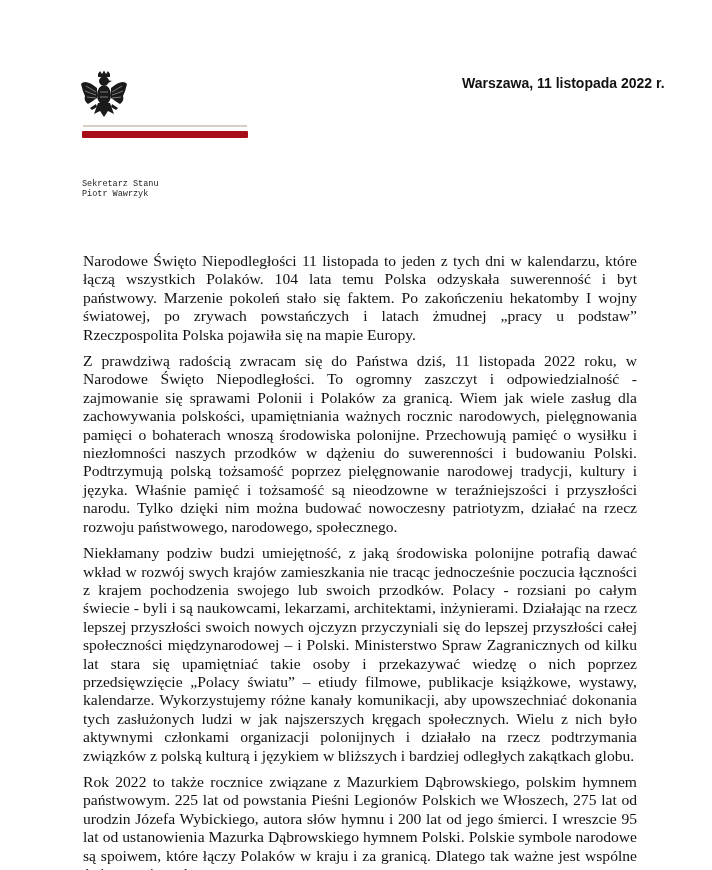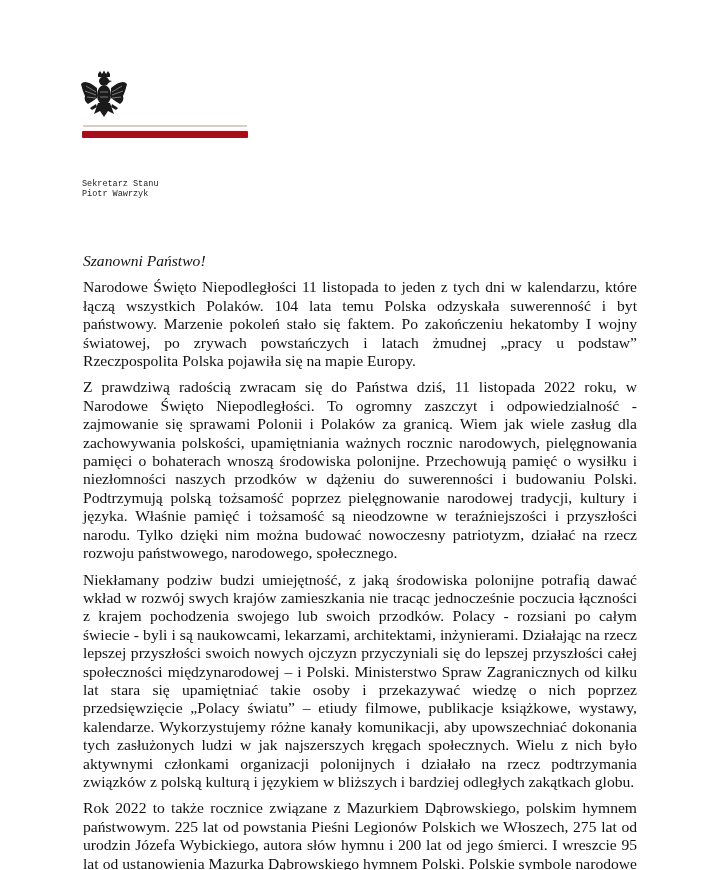--- a/index.html
+++ b/index.html
@@ -44,31 +44,31 @@
         <path d="M5 21 L16 25"></path>
         <path d="M7 27 L16 28"></path>
       <path d="M42 16 L32 22"></path>
         <path d="M43 21 L32 25"></path>
         <path d="M41 27 L32 28"></path>
       <path d="M20 22 L28 22"></path>
         <path d="M20 27 L28 27"></path>
     </g>
   </svg>
 
+  <div class="date">Warszawa, 11 listopada 2022 r.</div>
 
   <div class="bar-thin"></div>
   <div class="bar-red"></div>
 
 
   <div class="secretary">
     <div>Sekretarz Stanu</div>
     <div>Piotr Wawrzyk</div>
   </div>
 
   <div class="body">
-    <p class="greet">Szanowni Państwo!</p>
     <p class="para">Narodowe Święto Niepodległości 11 listopada to jeden z tych dni w kalendarzu, które łączą wszystkich Polaków. 104 lata temu Polska odzyskała suwerenność i byt państwowy. Marzenie pokoleń stało się faktem. Po zakończeniu hekatomby I wojny światowej, po zrywach powstańczych i latach żmudnej „pracy u podstaw” Rzeczpospolita Polska pojawiła się na mapie Europy.</p>
     <p class="para">Z prawdziwą radością zwracam się do Państwa dziś, 11 listopada 2022 roku, w Narodowe Święto Niepodległości. To ogromny zaszczyt i odpowiedzialność - zajmowanie się sprawami Polonii i Polaków za granicą. Wiem jak wiele zasług dla zachowywania polskości, upamiętniania ważnych rocznic narodowych, pielęgnowania pamięci o bohaterach wnoszą środowiska polonijne. Przechowują pamięć o wysiłku i niezłomności naszych przodków w dążeniu do suwerenności i budowaniu Polski. Podtrzymują polską tożsamość poprzez pielęgnowanie narodowej tradycji, kultury i języka. Właśnie pamięć i tożsamość są nieodzowne w teraźniejszości i przyszłości narodu. Tylko dzięki nim można budować nowoczesny patriotyzm, działać na rzecz rozwoju państwowego, narodowego, społecznego.</p>
     <p class="para">Niekłamany podziw budzi umiejętność, z jaką środowiska polonijne potrafią dawać wkład w rozwój swych krajów zamieszkania nie tracąc jednocześnie poczucia łączności z krajem pochodzenia swojego lub swoich przodków. Polacy - rozsiani po całym świecie - byli i są naukowcami, lekarzami, architektami, inżynierami. Działając na rzecz lepszej przyszłości swoich nowych ojczyzn przyczyniali się do lepszej przyszłości całej społeczności międzynarodowej – i Polski. Ministerstwo Spraw Zagranicznych od kilku lat stara się upamiętniać takie osoby i przekazywać wiedzę o nich poprzez przedsięwzięcie „Polacy światu” – etiudy filmowe, publikacje książkowe, wystawy, kalendarze. Wykorzystujemy różne kanały komunikacji, aby upowszechniać dokonania tych zasłużonych ludzi w jak najszerszych kręgach społecznych. Wielu z nich było aktywnymi członkami organizacji polonijnych i działało na rzecz podtrzymania związków z polską kulturą i językiem w bliższych i bardziej odległych zakątkach globu.</p>
     <p class="para">Rok 2022 to także rocznice związane z Mazurkiem Dąbrowskiego, polskim hymnem państwowym. 225 lat od powstania Pieśni Legionów Polskich we Włoszech, 275 lat od urodzin Józefa Wybickiego, autora słów hymnu i 200 lat od jego śmierci. I wreszcie 95 lat od ustanowienia Mazurka Dąbrowskiego hymnem Polski. Polskie symbole narodowe są spoiwem, które łączy Polaków w kraju i za granicą. Dlatego tak ważne jest wspólne świętowanie tych</p>
   </div>
 
 </div>
 
 </body></html>

